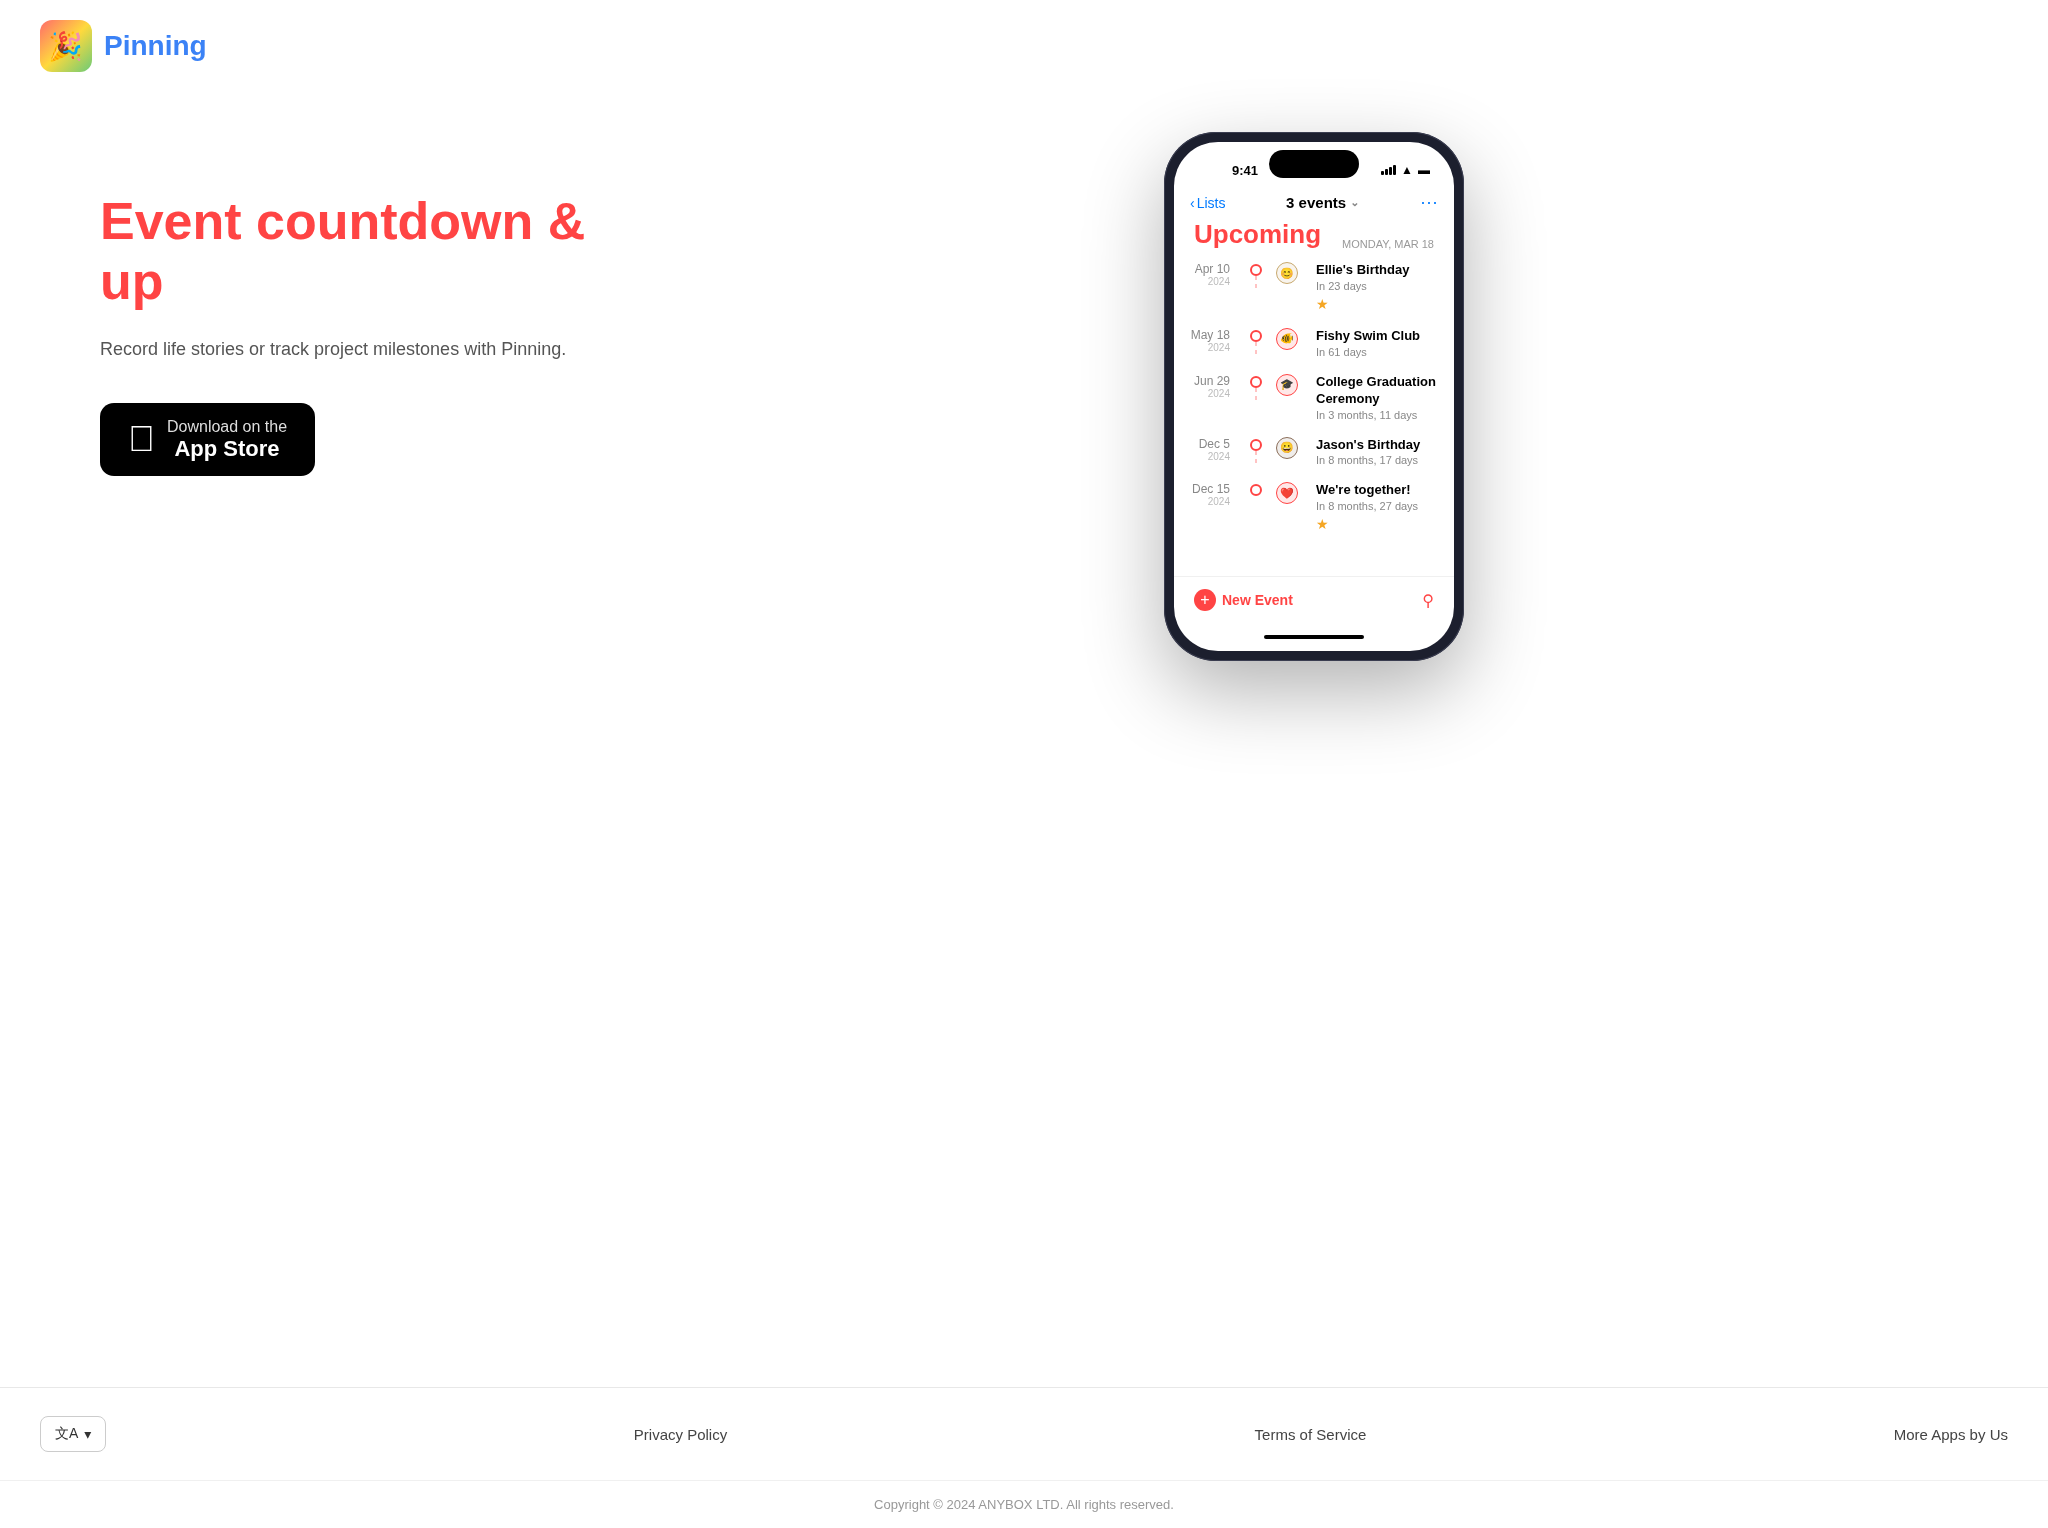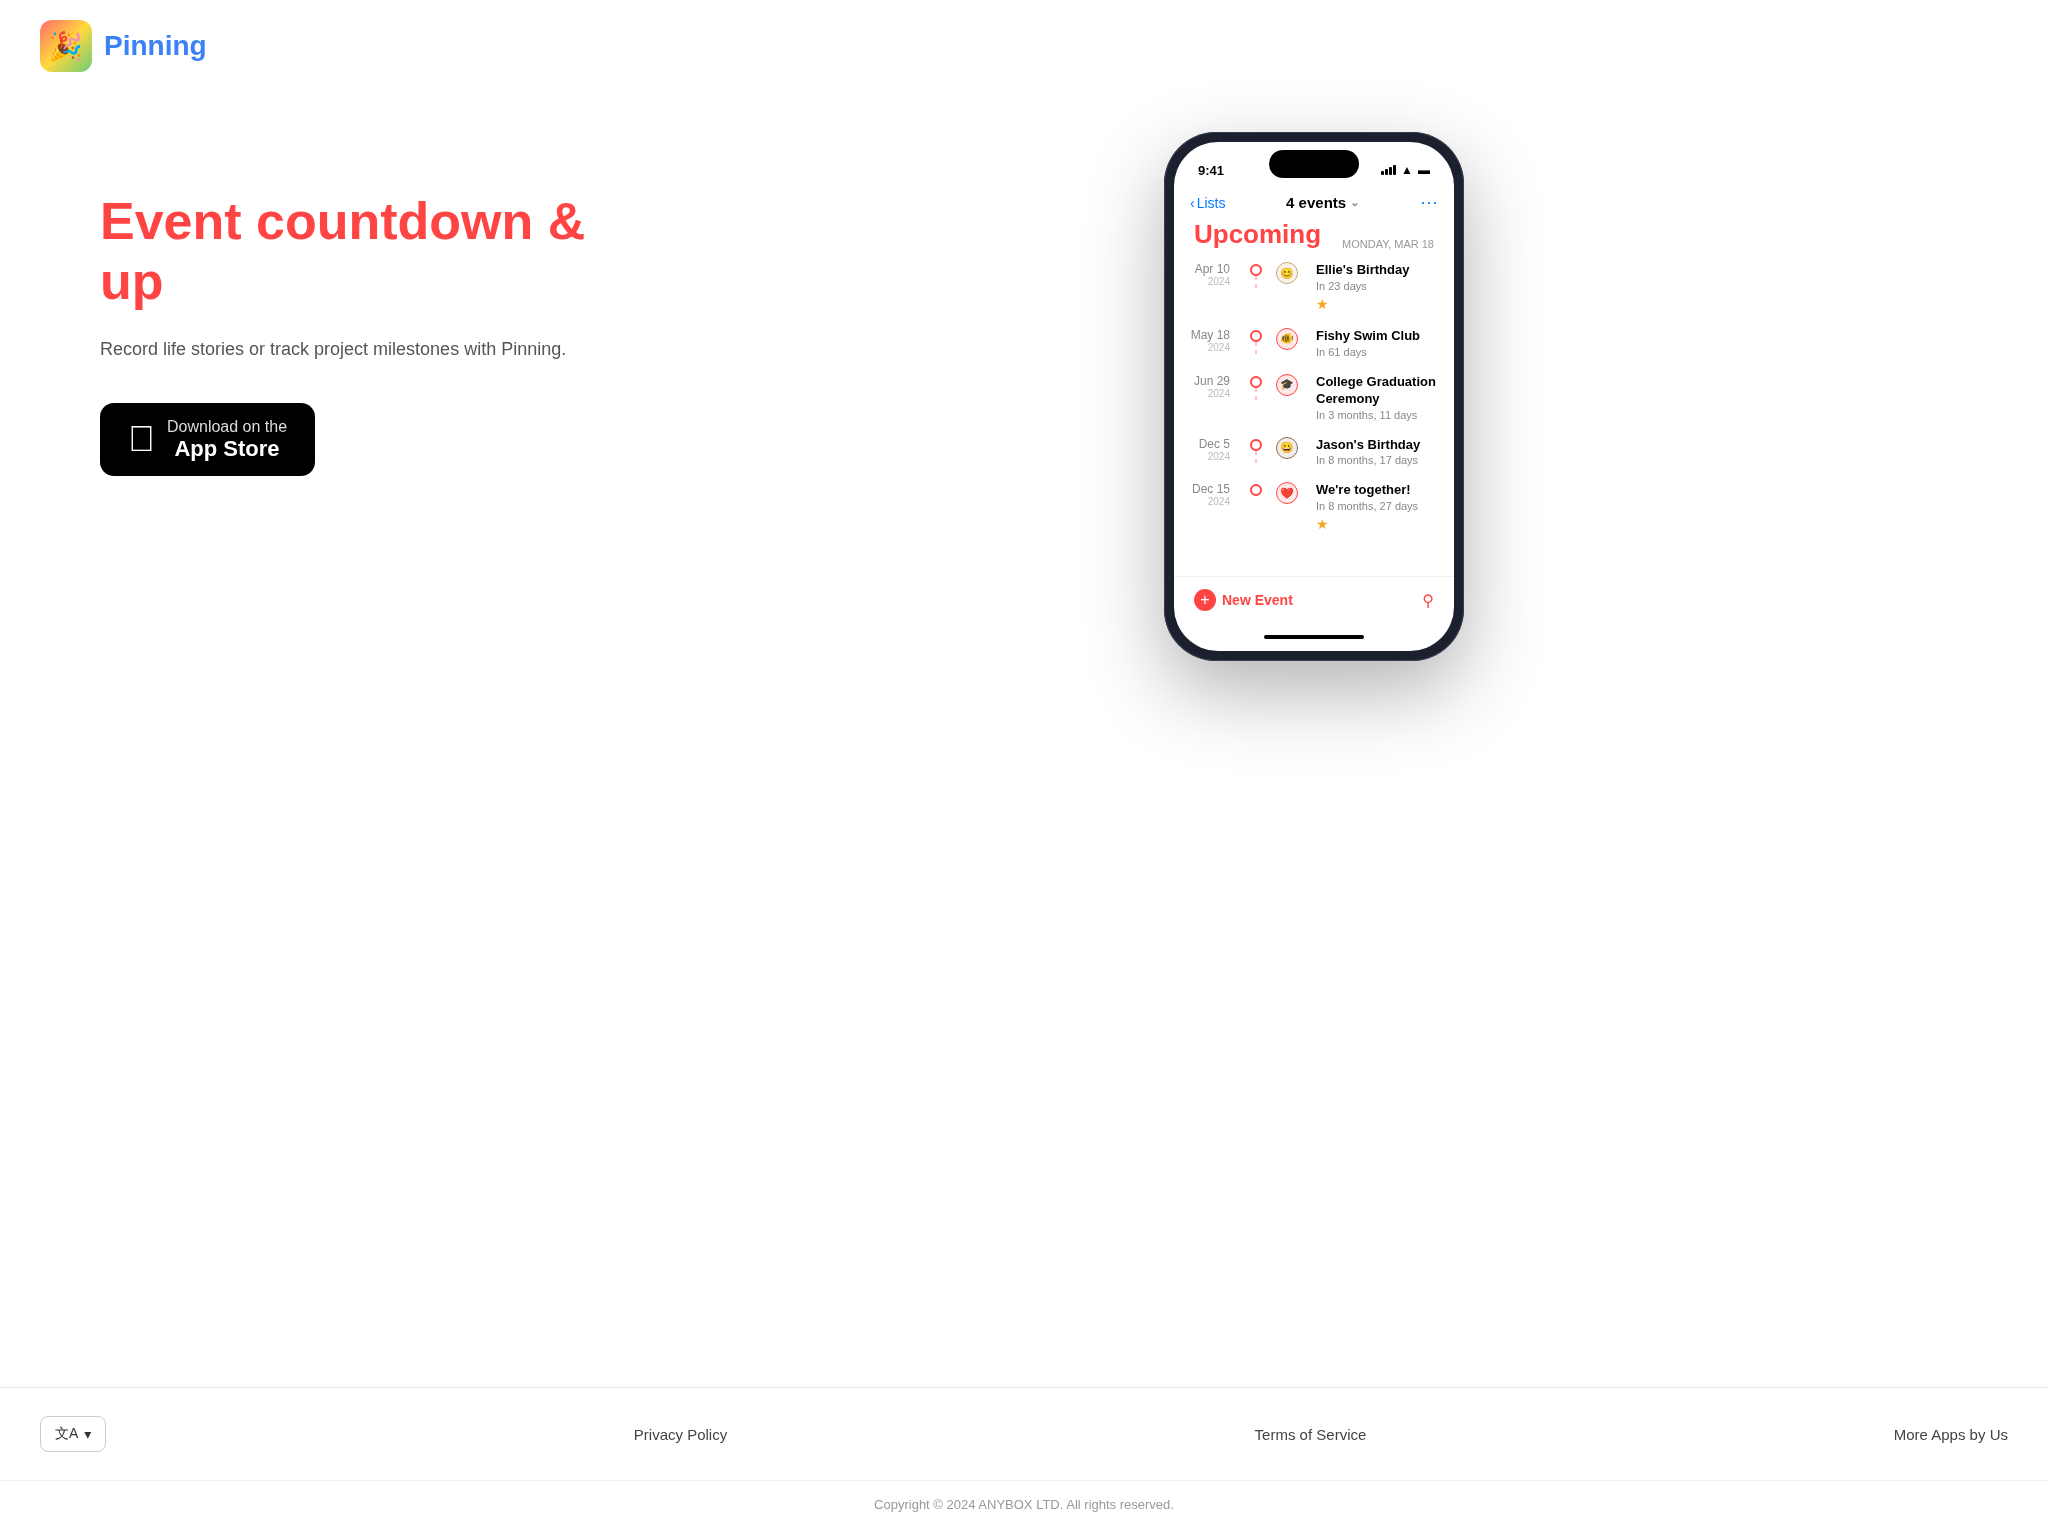--- a/index.html
+++ b/index.html
@@ -123,20 +123,21 @@
       justify-content: space-between;
       align-items: center;
       padding: 12px 24px 0 24px;
       height: 44px;
       position: relative;
     }
     .status-time {
       font-size: 13px;
       font-weight: 700;
       color: #000;
+      margin-left: 34px;
     }
     .dynamic-island {
       position: absolute;
       left: 50%;
       transform: translateX(-50%);
       top: 8px;
       width: 90px;
       height: 28px;
       background: #000;
       border-radius: 20px;
@@ -428,21 +429,21 @@
             <span style="font-size:12px">▬</span>
           </div>
         </div>
 
         <div class="nav-bar">
           <div class="nav-back">
             <span>‹</span>
             <span>Lists</span>
           </div>
           <div class="nav-center">
-            <span>4 events</span>
+            <span>3 events</span>
             <span class="nav-center-chevron">⌄</span>
           </div>
           <div class="nav-more">
             <span>···</span>
           </div>
         </div>
 
         <div class="screen-content">
 
           <div class="upcoming-header">

